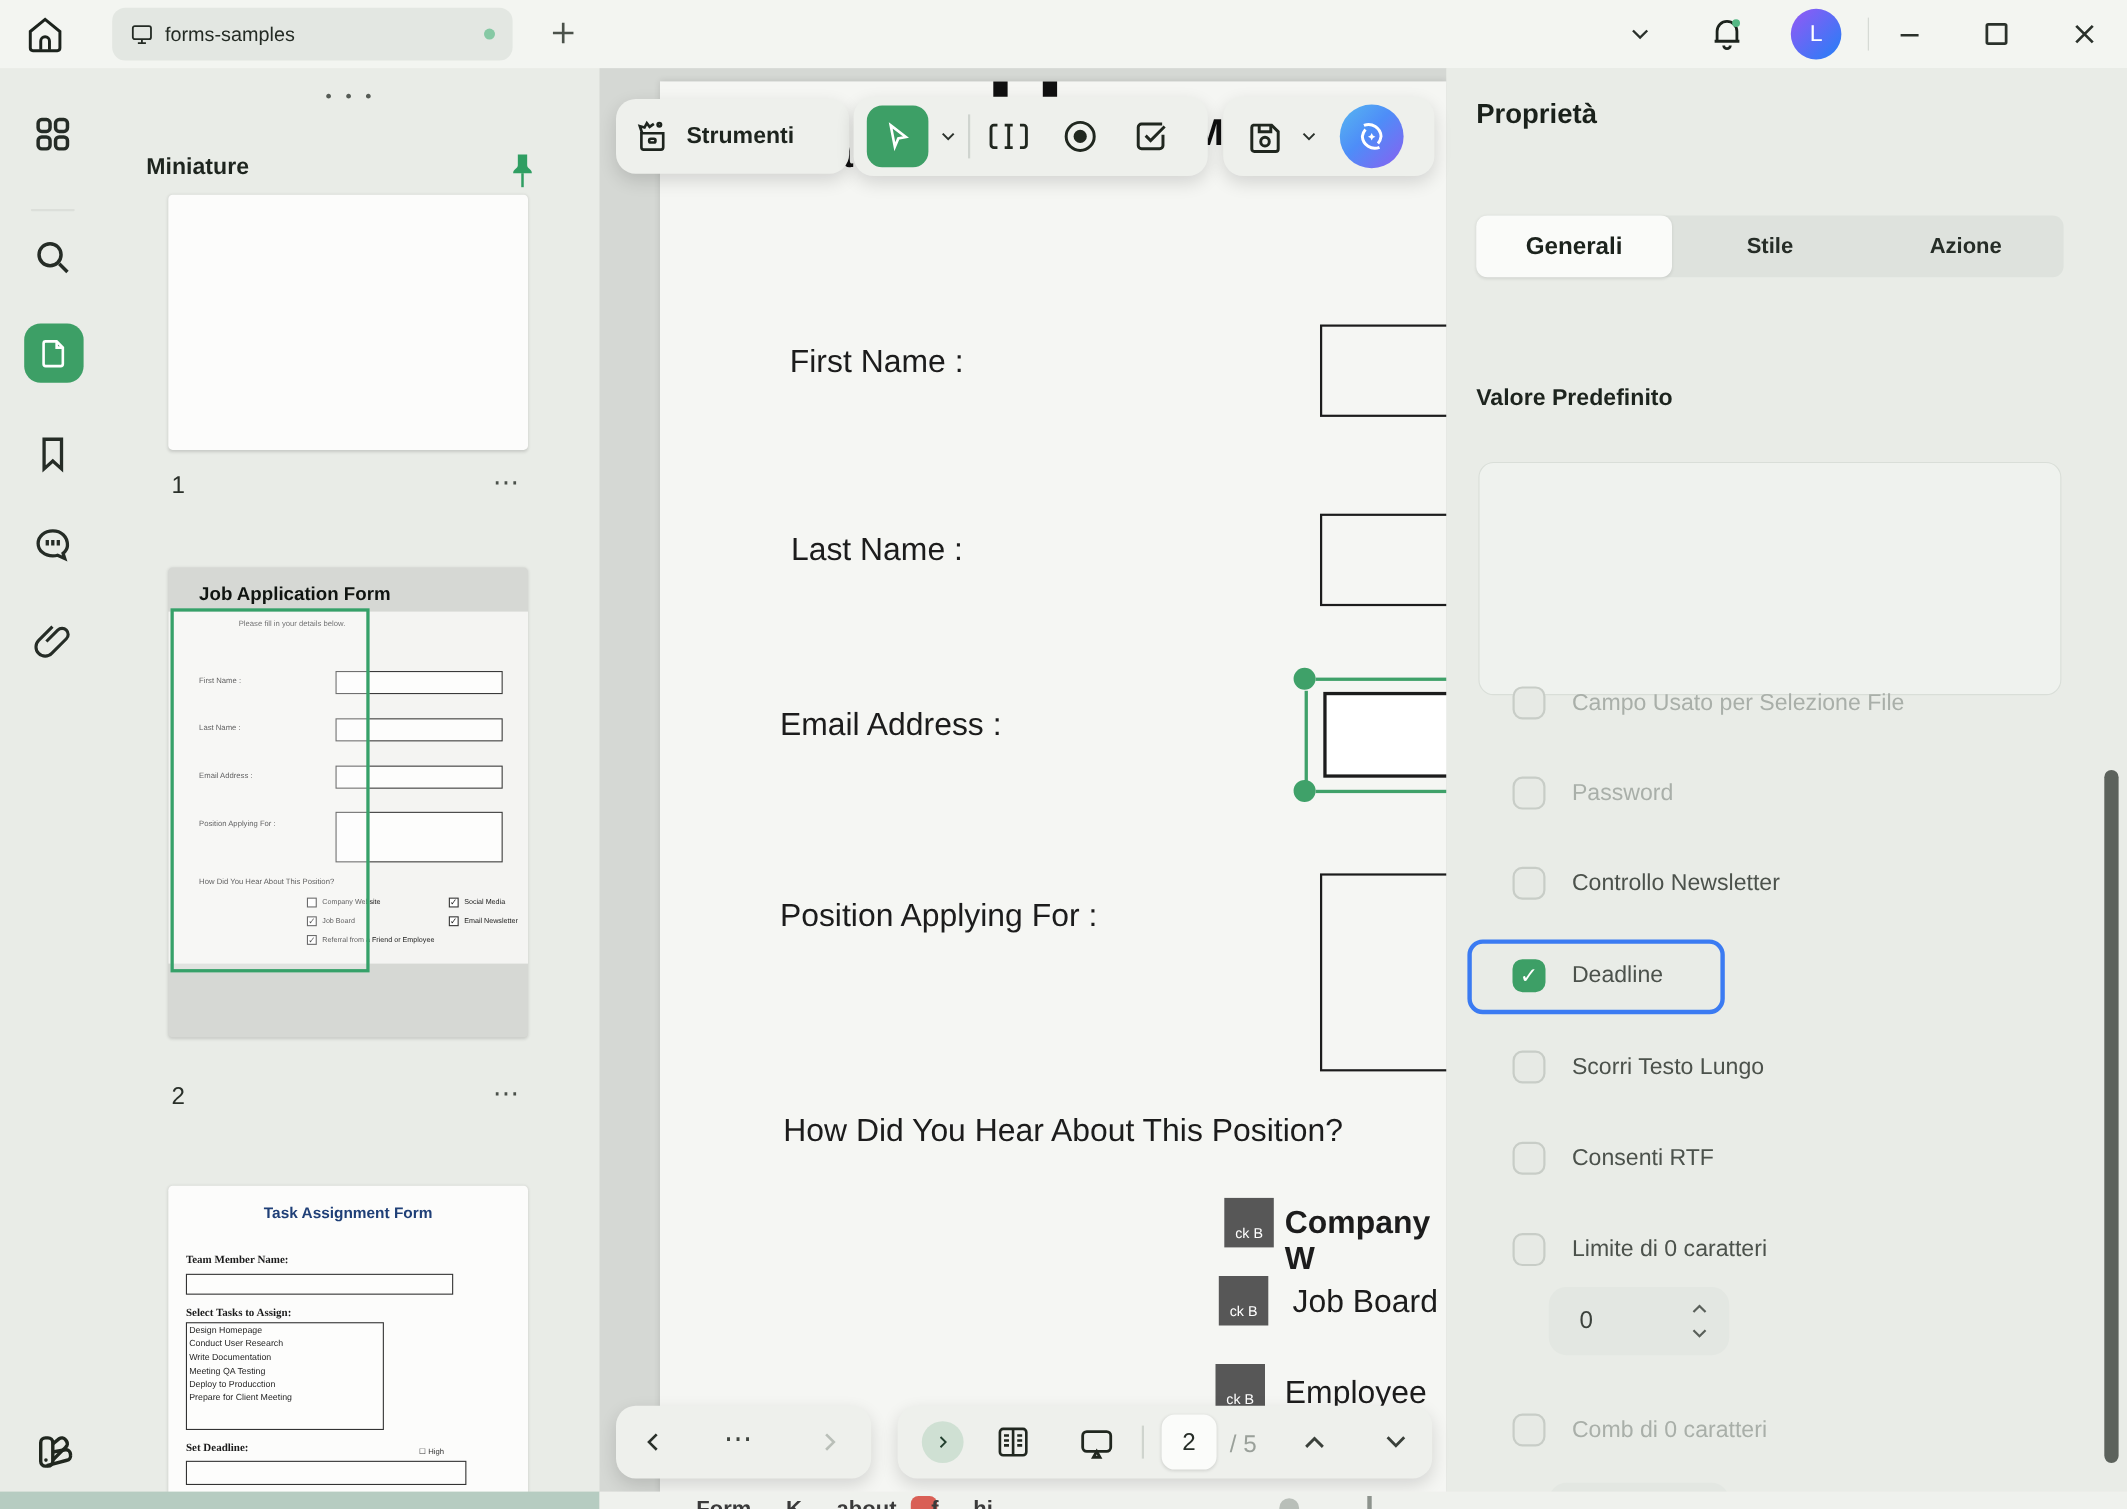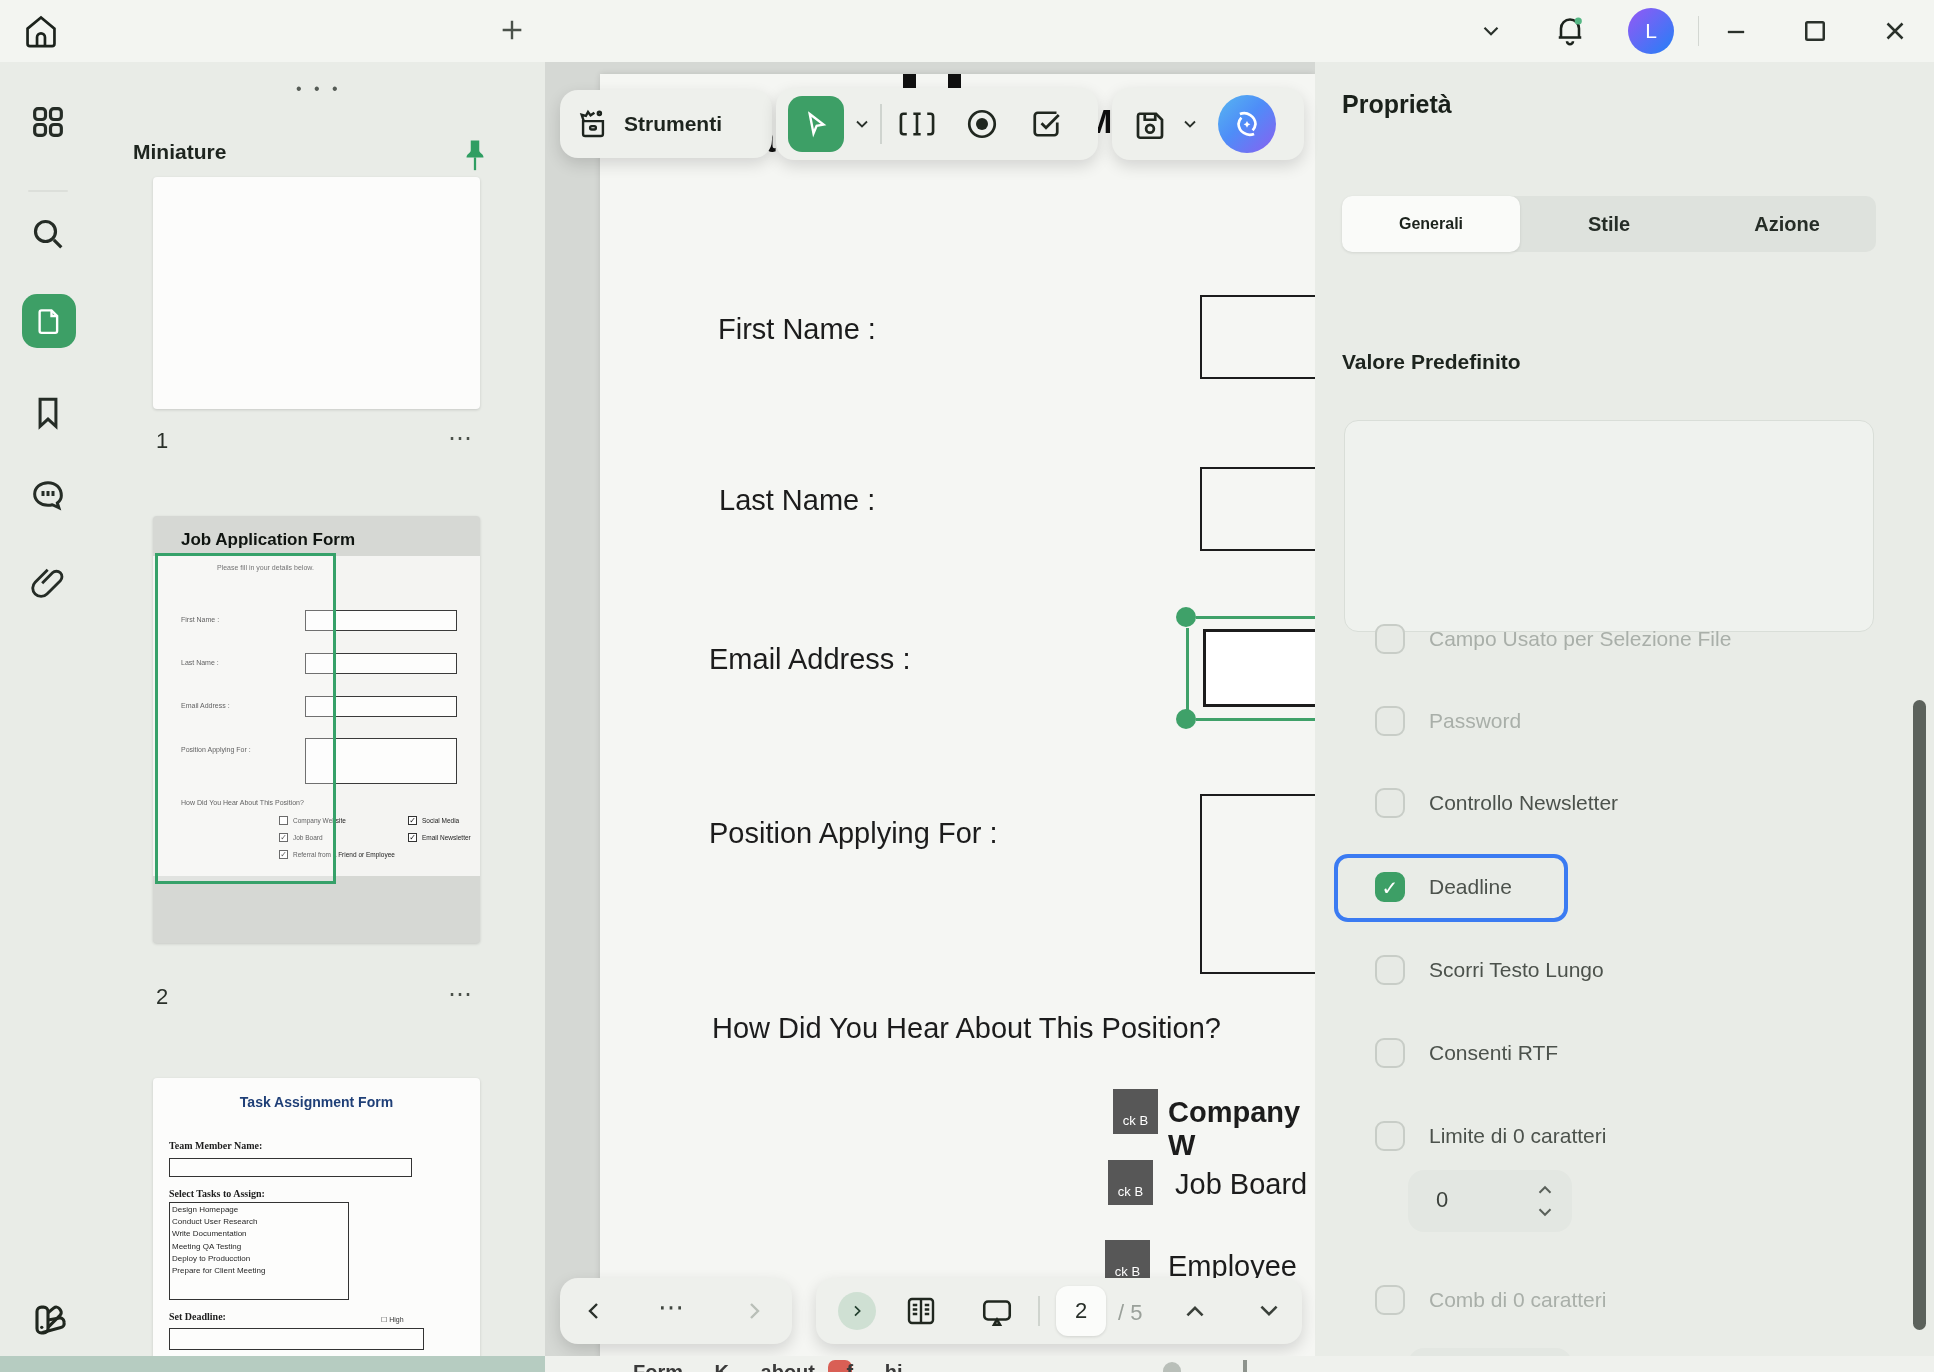--- a/index.html
+++ b/index.html
@@ -68,21 +68,21 @@
   .tooldiv{position:absolute;background:#cfd4cf;}
   #ai-circle{position:absolute;left:106px;top:7px;width:58px;height:58px;border-radius:50%;
              background:linear-gradient(135deg,#57b7f0 0%,#4e8df8 45%,#8a5ff0 100%);
              display:flex;align-items:center;justify-content:center;}
   
   #props{left:1315px;top:62px;width:619px;height:1310px;background:#e9ece7;}
   #props h1{position:absolute;left:27px;top:28px;margin:0;font-size:25px;color:#1a211b;}
   #tabsbar{position:absolute;left:27px;top:134px;width:534px;height:56px;background:#dee2dd;border-radius:10px;}
   #tab-active{position:absolute;left:0;top:0;width:178px;height:56px;background:#fafbf9;border-radius:10px;
               box-shadow:0 1px 3px rgba(0,0,0,.10);display:flex;align-items:center;justify-content:center;
-              font-size:16px;font-weight:bold;color:#1c231d;}
+              font-size:22px;font-weight:bold;color:#1c231d;}
   .tabplain{position:absolute;top:0;height:56px;width:178px;display:flex;align-items:center;justify-content:center;
             font-size:20px;font-weight:bold;color:#262d27;}
   #defval-label{position:absolute;left:27px;top:288px;font-size:21px;font-weight:bold;color:#1d241e;}
   #defval-area{position:absolute;left:29px;top:358px;width:530px;height:212px;background:#eff2ee;
                border:1px solid #d9ded8;border-radius:14px;}
   .cbrow{position:absolute;left:41px;display:flex;align-items:center;height:30px;padding-left:19px;}
   .cb{width:30px;height:30px;border-radius:9px;border:2px solid #c8cdc7;background:#e7eae5;flex:0 0 auto;}
   .cb.on{background:#3d9f66;border-color:#3d9f66;color:#fff;font-size:20px;line-height:28px;text-align:center;}
   .cbl{margin-left:24px;font-size:21px;}
   .cbl.dis{color:#a9afa9;}
@@ -108,20 +108,28 @@
 <body>
 
 <div id="stage">
 
   <div class="abs" id="topbar">
     <div class="abs iconbtn" style="left:22px;top:12px;">
       <svg width="38" height="38" viewBox="0 0 24 24" fill="none" stroke="#1c231d" stroke-width="1.7">
         <path d="M3.5 10.5 L12 3.5 L20.5 10.5 V20 a1.5 1.5 0 0 1 -1.5 1.5 H5 a1.5 1.5 0 0 1 -1.5 -1.5 Z"></path>
         <path d="M9.5 21 v-5 a2.5 2.5 0 0 1 5 0 v5"></path>
       </svg>
+    </div>
+    <div class="abs" id="tab">
+      <svg width="22" height="22" viewBox="0 0 24 24" fill="none" stroke="#242b24" stroke-width="1.8">
+        <rect x="3" y="4" width="18" height="13" rx="2"></rect>
+          <path d="M12 17 v4 M8 21 h8"></path>
+      </svg>
+      <span class="t">forms-samples</span>
+      <span class="dot"></span>
     </div>
     <div class="abs iconbtn" style="left:496px;top:14px;">
       <svg width="32" height="32" viewBox="0 0 24 24" stroke="#4a514a" stroke-width="1.8" fill="none">
         <path d="M12 5 v14 M5 12 h14"></path>
       </svg>
     </div>
     <div class="abs iconbtn" style="left:1478px;top:18px;">
       <svg width="26" height="26" viewBox="0 0 24 24" stroke="#2a312b" stroke-width="2" fill="none">
         <path d="M6 9 l6 6 6 -6"></path>
       </svg>

